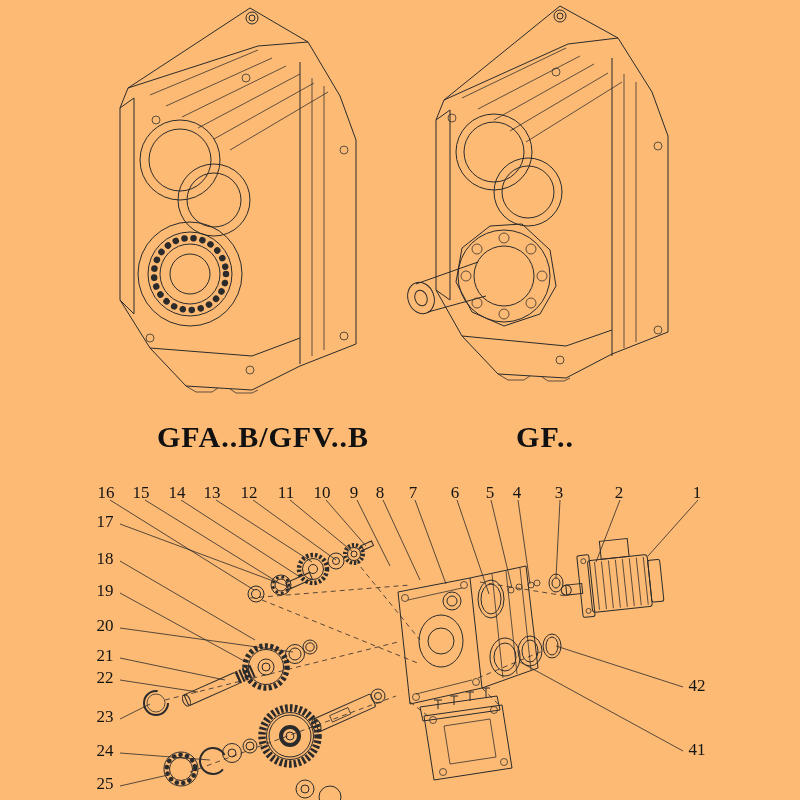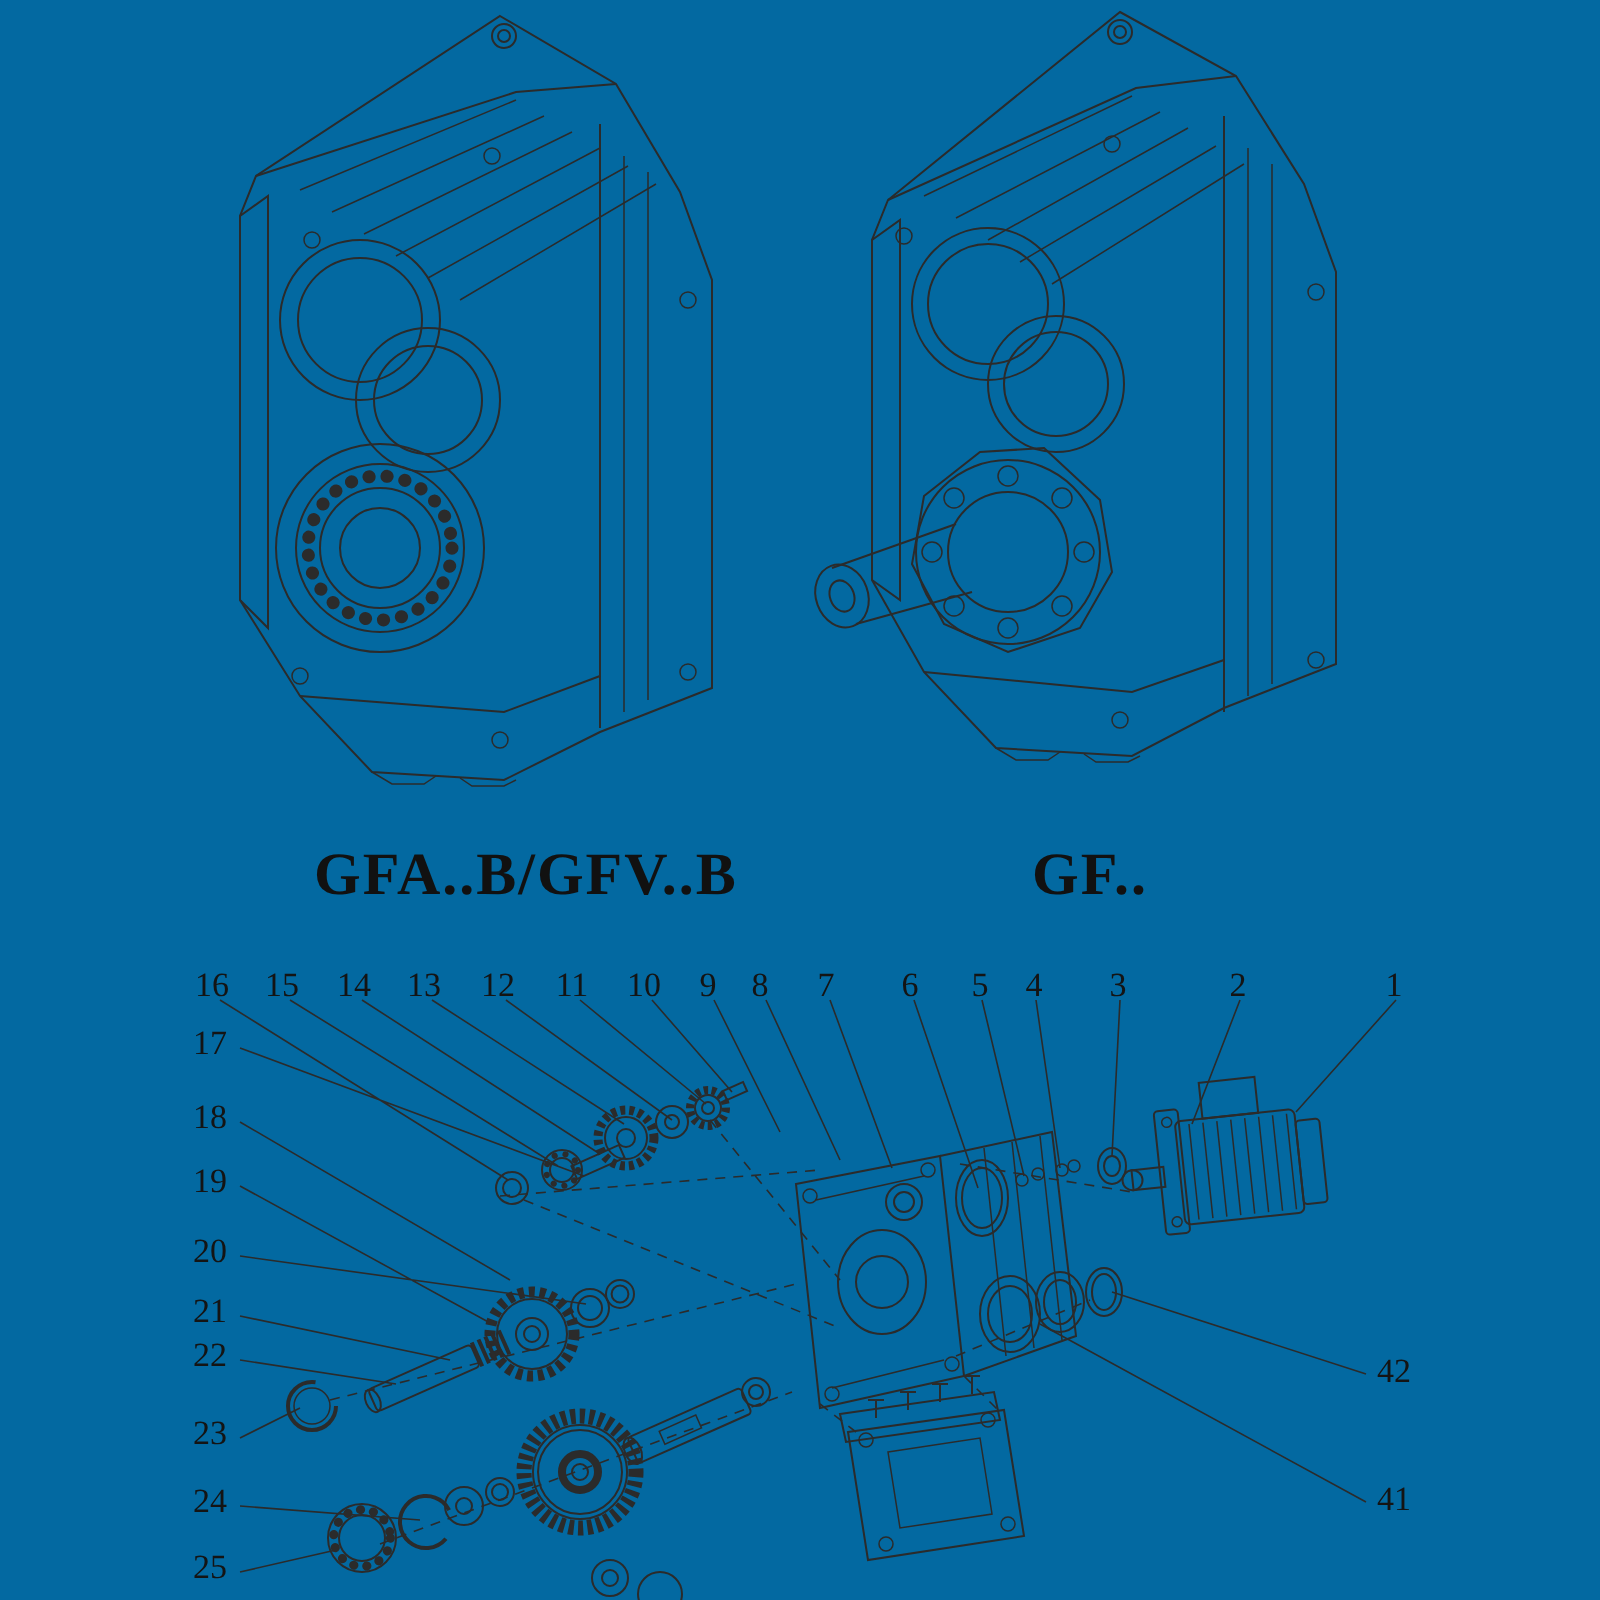--- a/index.html
+++ b/index.html
@@ -1,16 +1,16 @@
 <!DOCTYPE html>
 <html><head>
 <meta charset="utf-8">
 <style>
   html,body{margin:0;padding:0;background:#e8e8e8;}
-  .page{position:relative;width:800px;height:800px;background:#0369a1;overflow:hidden;
+  .page{position:relative;width:800px;height:800px;background:#fdba74;overflow:hidden;
         font-family:"Liberation Serif", serif;}
   svg{position:absolute;left:0;top:0;}
   .ln{stroke:#2b2b2b;stroke-width:1;fill:none;}
   .thin{stroke:#2b2b2b;stroke-width:.75;fill:none;}
   .leader{stroke:#2b2b2b;stroke-width:.8;fill:none;}
   .dash{stroke:#2b2b2b;stroke-width:.8;fill:none;stroke-dasharray:5 4;}
   .callout{font-size:17px;fill:#141414;font-family:"Liberation Serif",serif;}
   .caption{font-size:30px;font-weight:bold;fill:#111;font-family:"Liberation Serif",serif;letter-spacing:1px;}
 </style>
 </head>

